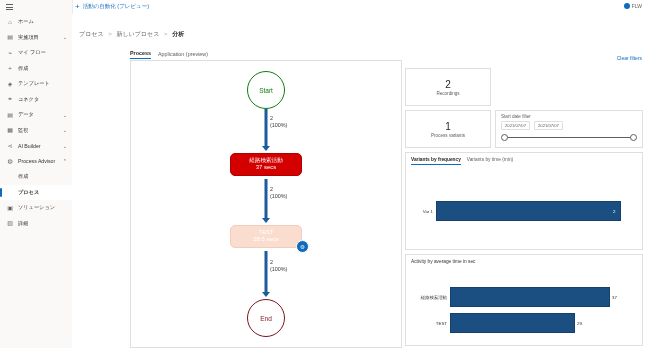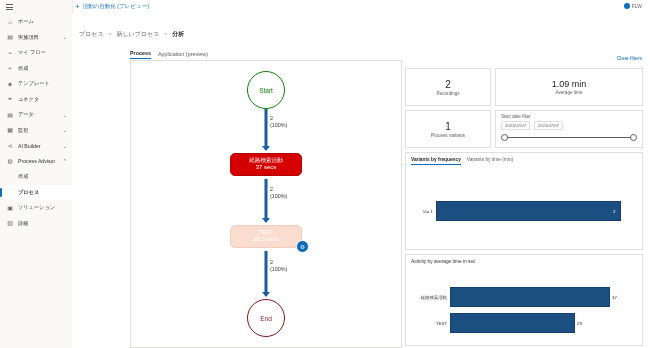--- a/index.html
+++ b/index.html
@@ -248,24 +248,20 @@
 
     <div class="rail">
 
       <div class="clearfilters">Clear filters</div>
 
       <div class="card kpi" style="left:0;top:8px;width:86px;height:38px;">
         <div class="v">2</div>
         <div class="l">Recordings</div>
       </div>
 
-      <div class="card kpi" style="left:90px;top:8px;width:148px;height:38px;">
-        <div class="v small">1.09 min</div>
-        <div class="l">Average time</div>
-      </div>
 
       <div class="card kpi" style="left:0;top:50px;width:86px;height:38px;">
         <div class="v">1</div>
         <div class="l">Process variants</div>
       </div>
 
       <div class="card datecard" style="left:90px;top:50px;width:148px;height:38px;">
         <div class="dtitle">Start date filter</div>
         <div class="dpills">
           <div class="pill">2021/07/07</div>

